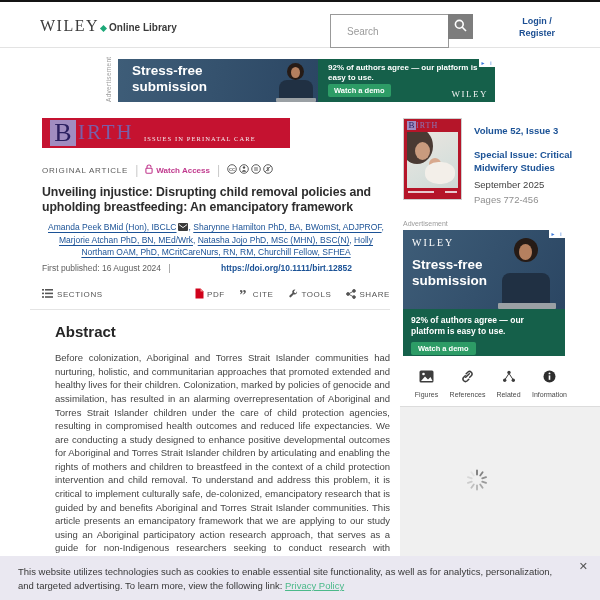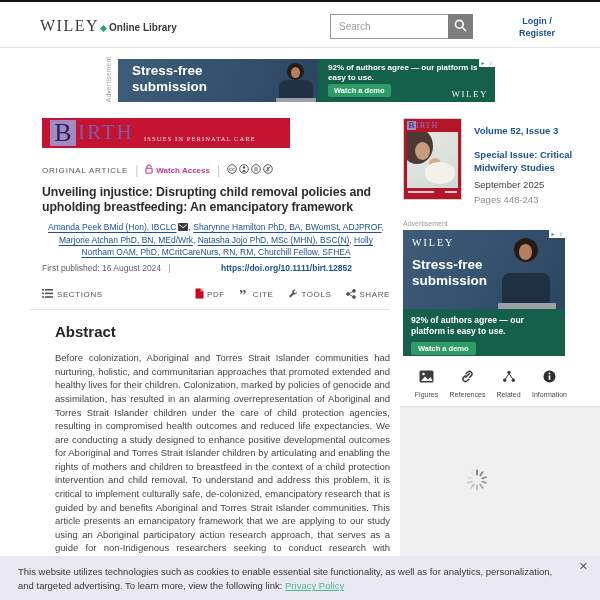--- a/index.html
+++ b/index.html
@@ -7,22 +7,22 @@
   .page{position:absolute;inset:0;width:600px;height:600px;overflow:hidden;background:#fff;}
   .topbar{position:absolute;top:0;left:0;right:0;height:2px;background:#141414;}
 
   
   .header{position:absolute;top:2px;left:0;right:0;height:45px;background:#fff;border-bottom:1px solid #e3e3e3;}
   .logo{position:absolute;left:40px;top:15px;display:flex;align-items:baseline;cursor:pointer;}
   .logo-main{font-family:"Liberation Serif",serif;font-size:16px;letter-spacing:1.5px;color:#3b3b3b;}
   .logo-mark{width:5px;height:5px;background:#1ca878;display:inline-block;margin:0 3px 0 2px;transform:rotate(45deg);}
   .logo-sub{font-size:10px;font-weight:bold;color:#3b3b3b;text-align:right;}
   .search-box{position:absolute;left:330px;top:12px;width:143px;height:25px;}
-  .search-input{position:absolute;left:0;top:0;width:119px;height:25px;border:1px solid #999;
-    padding:0 8px;font-size:10px;color:#333;box-sizing:border-box;font-family:inherit;outline:none;}
+  .search-input{position:absolute;left:0;top:0;width:119px;height:34px;border:1px solid #999;
+    padding:0 16px;font-size:10px;color:#333;box-sizing:border-box;font-family:inherit;outline:none;}
   .search-input::placeholder{color:#9a9a9a;}
   .search-btn{position:absolute;right:0;top:0;width:25px;height:25px;background:#7d7d7d;border:none;
     display:flex;align-items:center;justify-content:center;cursor:pointer;padding:0;}
   .login{position:absolute;left:519px;top:14px;font-size:9px;font-weight:bold;color:#1c4f93;
     text-align:center;line-height:1.3;cursor:pointer;}
 
   
   .ad-vert{position:absolute;left:105px;top:59px;height:43px;writing-mode:vertical-rl;transform:rotate(180deg);
     font-size:6.5px;color:#9b9b9b;letter-spacing:.3px;}
   .top-ad{position:absolute;left:118px;top:59px;width:377px;height:43px;overflow:hidden;cursor:pointer;}
@@ -304,21 +304,21 @@
           <span class="ph-babyhead"></span>
             <span class="ph-baby"></span>
         </span>
         <span class="cover-cap1"></span>
         <span class="cover-cap2"></span>
       </div>
       <div class="issue-info">
         <div class="issue-link">Volume 52, Issue 3</div>
         <div class="issue-special">Special Issue: Critical Midwifery Studies</div>
         <div class="issue-date">September 2025</div>
-        <div class="issue-pages">Pages 448-243</div>
+        <div class="issue-pages">Pages 772-456</div>
       </div>
     </div>
 
     <div class="side-ad-label">Advertisement</div>
     <div class="side-ad">
       <div class="sa-blue">
         <span class="sa-brand">WILEY</span>
         <span class="sa-headline">Stress-free submission</span>
         <span class="figure" style="left:95px;top:8px;width:60px;height:71px;">
           <span class="fg-hair" style="left:16px;top:0;width:24px;height:24px;"></span>

